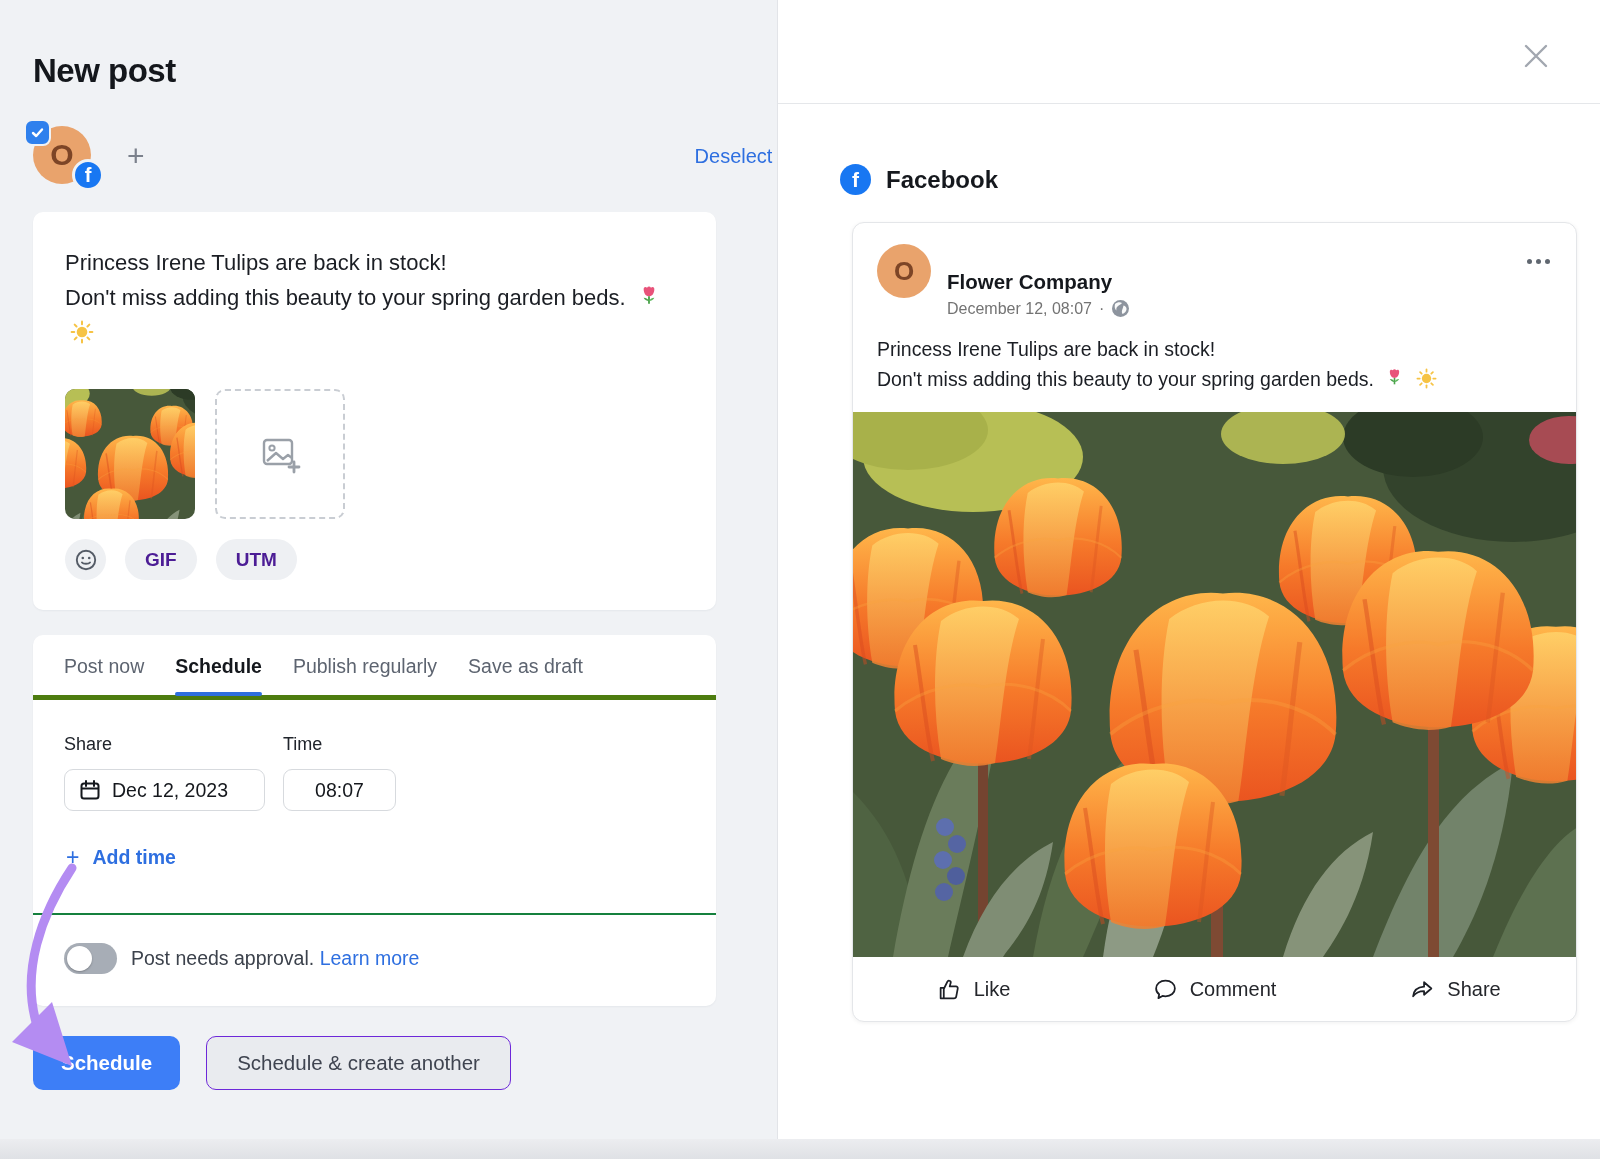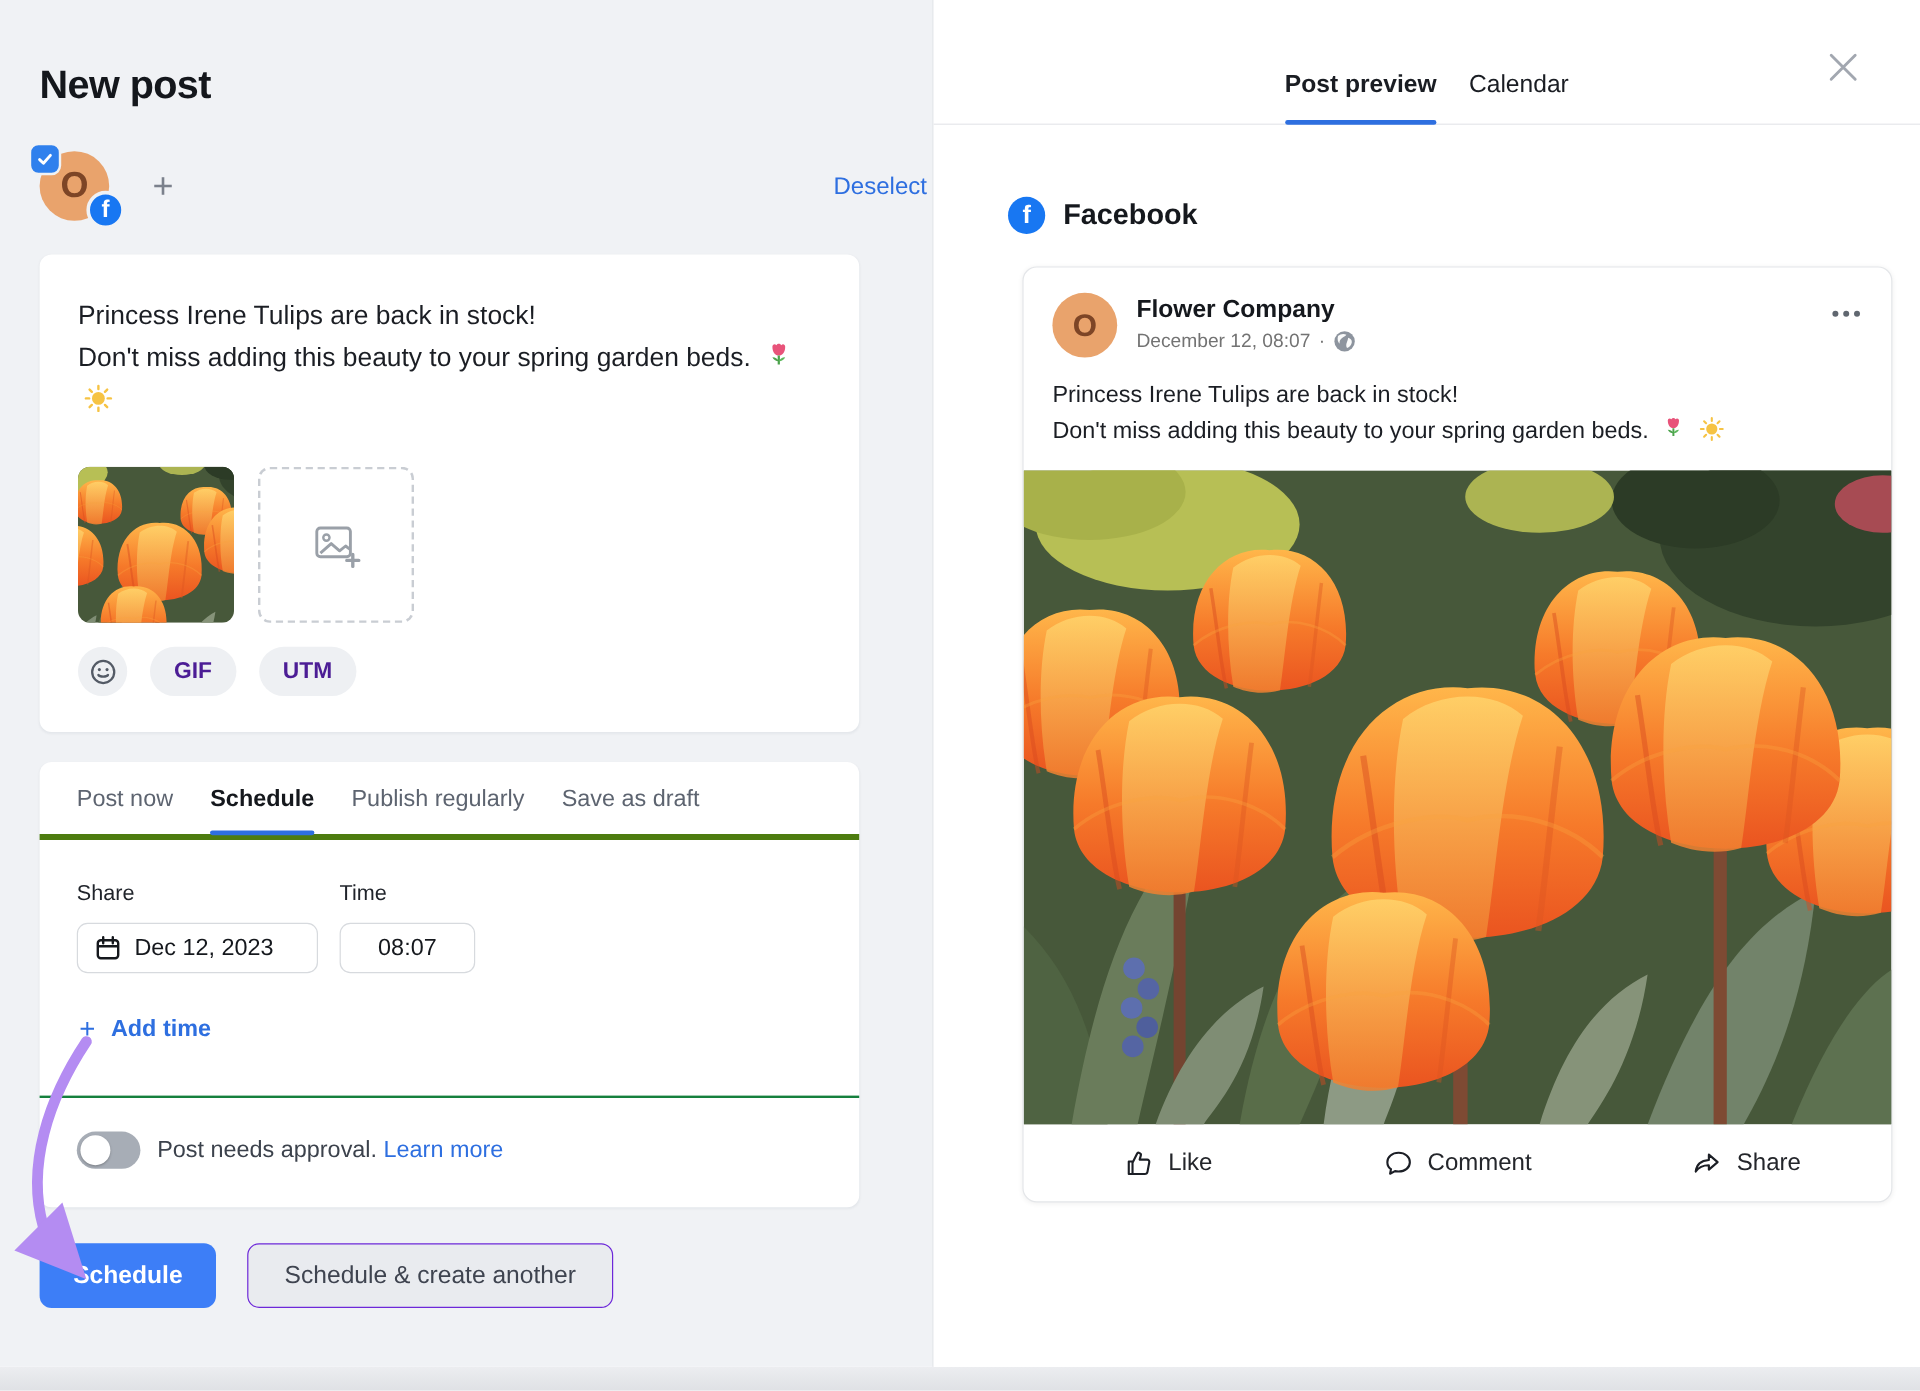--- a/index.html
+++ b/index.html
@@ -72,21 +72,21 @@
 
   .preview-body { padding:60px 0 0 62px; }
   .fb-row { display:flex; align-items:center; gap:15px; margin-bottom:27px; }
   .fb-logo { width:31px; height:31px; border-radius:50%; background:#1877f2; color:#fff; display:flex; align-items:center; justify-content:center; font-weight:700; font-size:21px; }
   .fb-name { font-size:24px; font-weight:800; color:#15181d; }
 
   .preview-card { width:725px; margin-left:12px; background:#fff; border:1px solid #e4e6e9; border-radius:12px; box-shadow:0 1px 4px rgba(0,0,0,.06); overflow:hidden; }
   .pc-header { display:flex; padding:21px 24px 8px; position:relative; }
   .pc-avatar { width:54px; height:54px; border-radius:50%; background:#e9a36c; display:flex; align-items:center; justify-content:center; font-weight:800; font-size:26px; color:#7d4526; flex:none; }
   .pc-meta { margin-left:16px; padding-top:2px; }
-  .pc-author { font-size:20.5px; font-weight:700; color:#15181d; margin-bottom:5px; }
+  .pc-author { font-size:20.5px; font-weight:700; color:#15181d; margin-bottom:5px;margin-top:24px; }
   .pc-timerow { display:flex; align-items:center; gap:7px; font-size:16px; color:#737373; }
   .pc-more { position:absolute; right:24px; top:30px; display:flex; gap:4px; background:none; border:none; cursor:pointer; padding:6px 2px; }
   .pc-more i { width:5px; height:5px; border-radius:50%; background:#606770; }
   .pc-text { padding:8px 24px 18px; font-size:19.5px; line-height:30px; color:#1b1e24; }
   .pc-text .emoji-glyph { width:21px; height:21px; vertical-align:-3px; }
   .pc-image { width:725px; height:545px; display:block; }
   .pc-actions { display:flex; height:64px; align-items:center; }
   .pc-action { flex:1; display:flex; justify-content:center; align-items:center; gap:12px; font-size:20px; font-weight:500; color:#24262b; background:none; border:none; font-family:inherit; cursor:pointer; }
 
   .page-footer { height:20px; background:linear-gradient(#ecedf0,#dfe1e5); }
@@ -286,24 +286,20 @@
     </div>
 
     <svg class="purple-arrow" width="120" height="220" viewBox="0 0 120 220">
       <path d="M66,8 C34,56 16,112 30,162" fill="none" stroke="#b48cf2" stroke-width="9" stroke-linecap="round"></path>
       <polygon points="46,142 6,182 66,206" fill="#b48cf2"></polygon>
     </svg>
   </div>
 
   <div class="right-pane">
     <div class="preview-header">
-      <div class="ptabs">
-        <button class="ptab active">Post preview</button>
-        <button class="ptab">Calendar</button>
-      </div>
       <button class="close-btn">
         <svg width="32" height="32" viewBox="0 0 32 32">
           <path d="M6,6 L26,26 M26,6 L6,26" stroke="#a2a7b0" stroke-width="2.4" stroke-linecap="round"></path>
         </svg>
       </button>
     </div>
 
     <div class="preview-body">
       <div class="fb-row">
         <div class="fb-logo">f</div>

